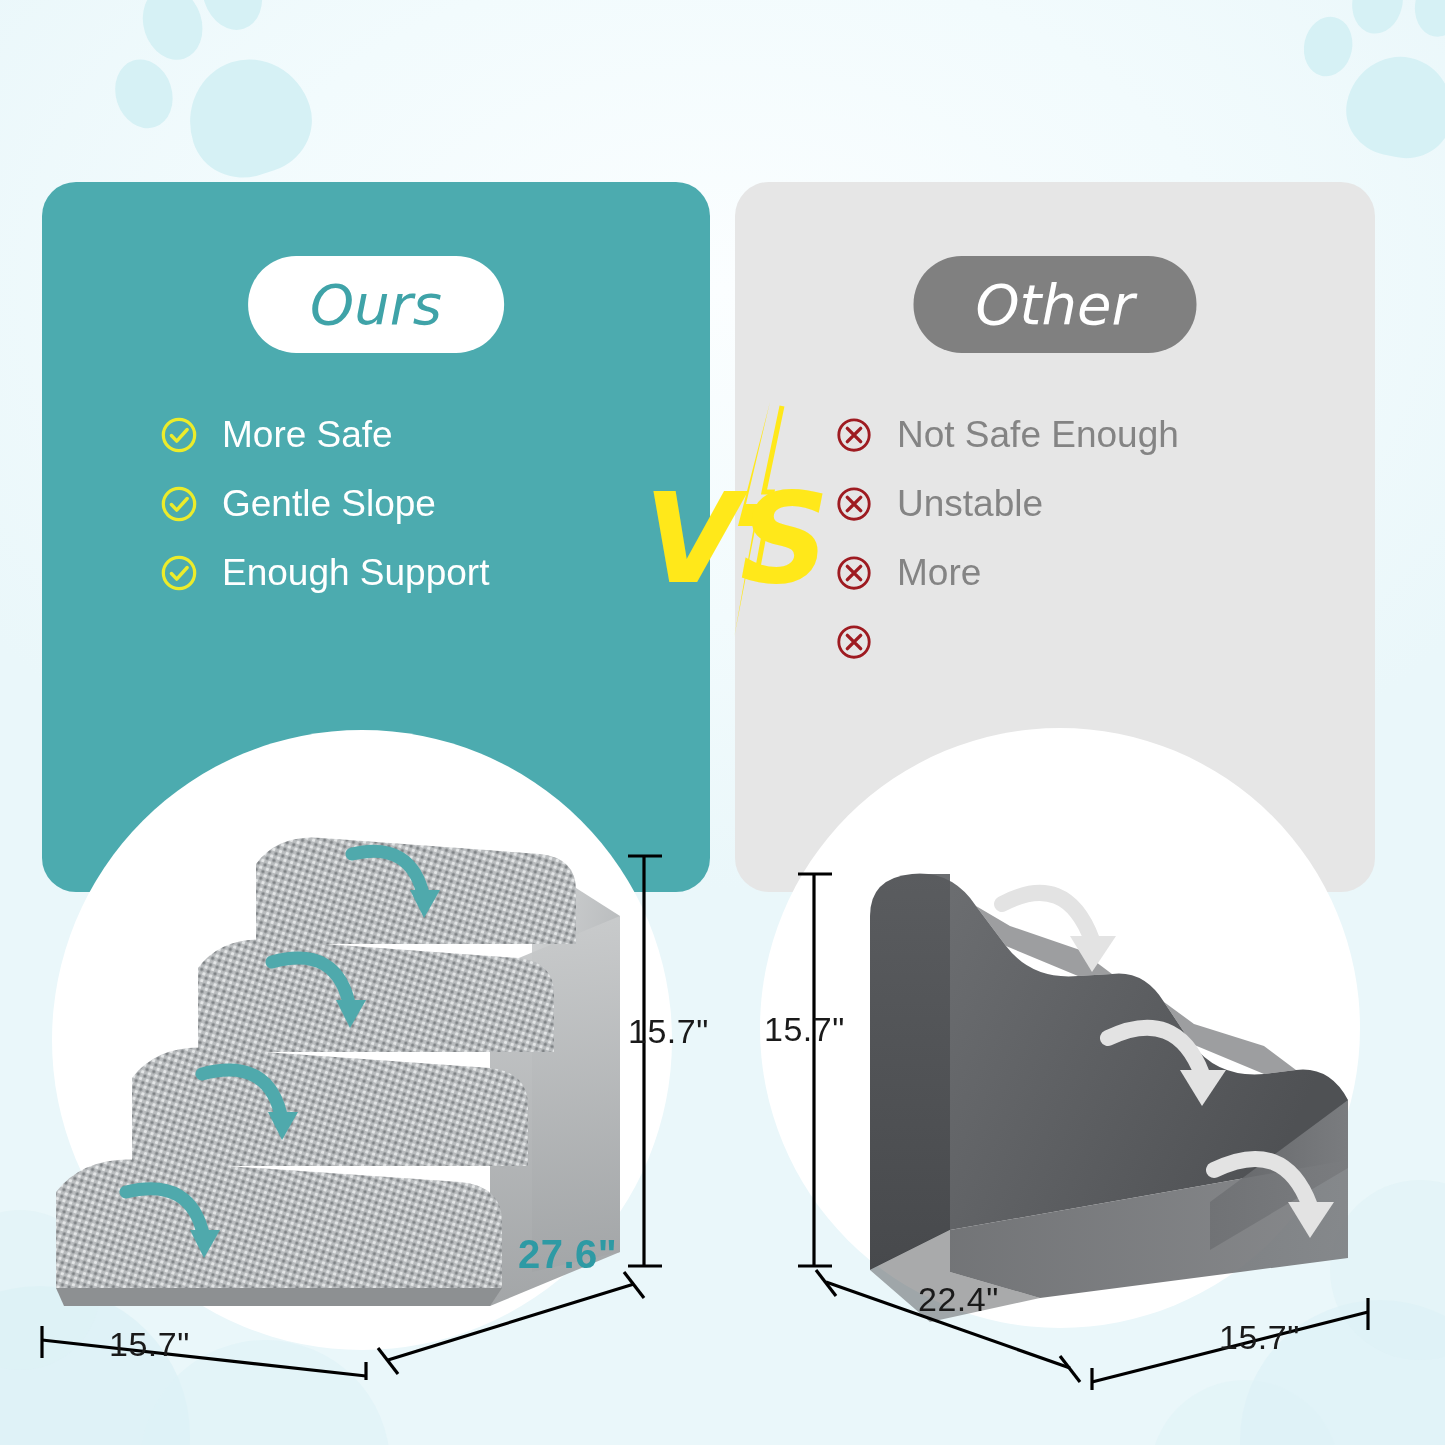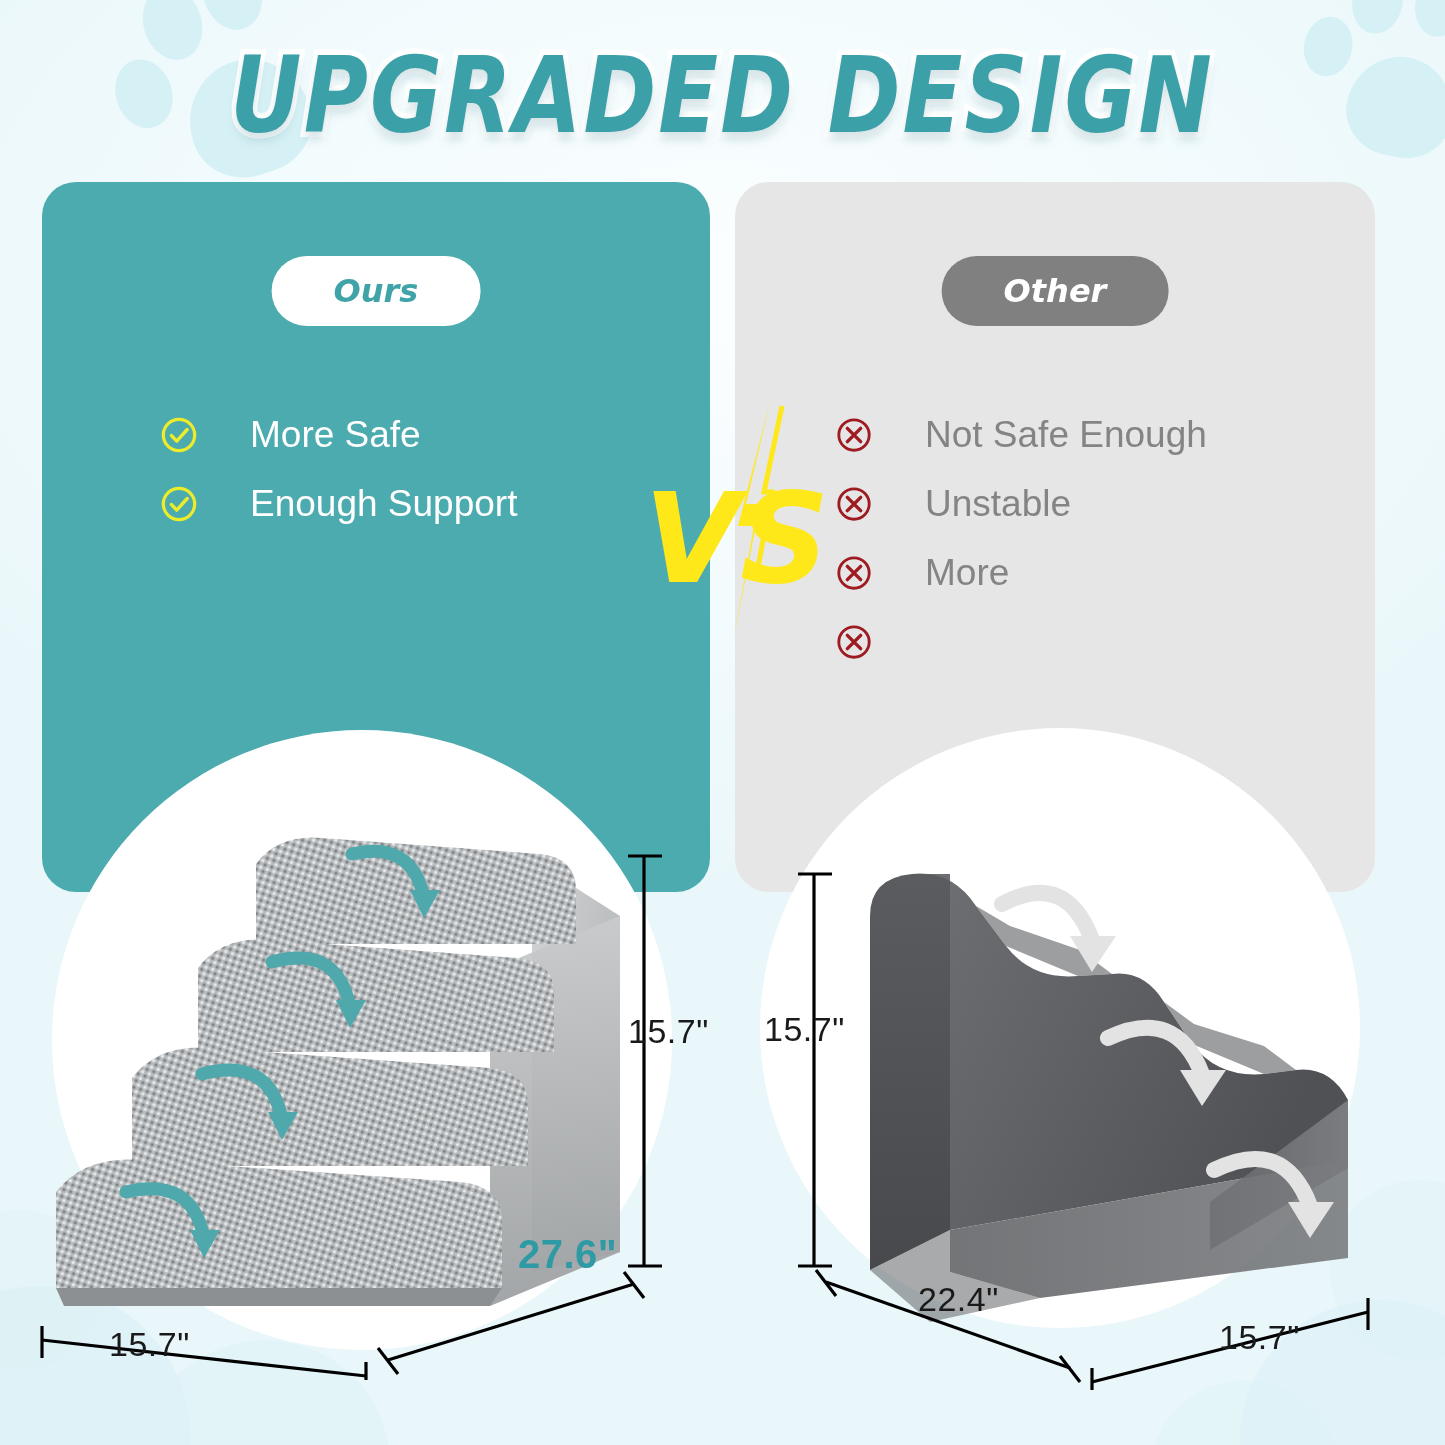--- a/index.html
+++ b/index.html
@@ -80,44 +80,44 @@
   .panel.other { left: 735px; width: 640px; background: #e6e6e6; }
 
   .badge {
     position: absolute;
     top: 74px;
     left: 50%;
     transform: translateX(-50%);
     padding: 16px 62px;
     border-radius: 48px;
     font-family: "DejaVu Sans", sans-serif;
-    font-weight: bold;
+    font-weight: normal;
     font-style: italic;
-    font-size: 32px;
+    font-size: 56px;
     letter-spacing: 0px;
     white-space: nowrap;
   }
   .badge.ours  { background: #ffffff; color: #3fa3a8; }
   .badge.other { background: #808080; color: #ffffff; }
 
   .feature-list {
     position: absolute;
     top: 218px;
     left: 0;
     width: 100%;
     padding: 0 52px;
   }
   .panel.ours  .feature-list { padding-left: 118px; }
   .panel.other .feature-list { padding-left: 100px; }
 
   .feature {
     display: flex;
     align-items: center;
     height: 69px;
-    gap: 52px;
+    gap: 24px;
   }
   .feature .label {
     font-size: 37px;
     line-height: 1;
     white-space: nowrap;
   }
   .panel.ours  .feature .label { color: #ffffff; }
   .panel.other .feature .label { color: #848484; }
 
   .ic { width: 38px; height: 38px; flex: 0 0 38px; display: block; }
@@ -191,38 +191,42 @@
 
     <div class="bubble" style="left:-110px; top:1286px; width:300px; height:300px;"></div>
     <div class="bubble" style="left:140px;  top:1340px; width:250px; height:250px; opacity:.6;"></div>
     <div class="bubble" style="left:-60px;  top:1210px; width:160px; height:160px; opacity:.5;"></div>
 
     <div class="bubble" style="left:1240px; top:1300px; width:280px; height:280px; opacity:.7;"></div>
     <div class="bubble" style="left:1330px; top:1180px; width:180px; height:180px; opacity:.5;"></div>
     <div class="bubble" style="left:1150px; top:1380px; width:190px; height:190px; opacity:.45;"></div>
   </div>
 
-  <div class="title-wrap">
-    <span class="title">UPGRADED DESIGN</span>
-  </div>
 
   <div class="panel ours">
     <div class="badge ours">Ours</div>
 
     <div class="feature-list">
 
       <div class="feature">
         <svg class="ic" viewBox="0 0 40 40">
           <circle cx="20" cy="20" r="16.5" fill="none" stroke="#ecec2a" stroke-width="3.4"></circle>
           <path d="M12 20.5 L17.6 26.4 L28.6 14.2" fill="none" stroke="#ecec2a" stroke-width="3.6" stroke-linecap="round" stroke-linejoin="round"></path>
         </svg>
         <span class="label">More Safe</span>
       </div>
 
 
+      <div class="feature">
+        <svg class="ic" viewBox="0 0 40 40">
+          <circle cx="20" cy="20" r="16.5" fill="none" stroke="#ecec2a" stroke-width="3.4"></circle>
+          <path d="M12 20.5 L17.6 26.4 L28.6 14.2" fill="none" stroke="#ecec2a" stroke-width="3.6" stroke-linecap="round" stroke-linejoin="round"></path>
+        </svg>
+        <span class="label">Gentle Slope</span>
+      </div>
 
       <div class="feature">
         <svg class="ic" viewBox="0 0 40 40">
           <circle cx="20" cy="20" r="16.5" fill="none" stroke="#ecec2a" stroke-width="3.4"></circle>
           <path d="M12 20.5 L17.6 26.4 L28.6 14.2" fill="none" stroke="#ecec2a" stroke-width="3.6" stroke-linecap="round" stroke-linejoin="round"></path>
         </svg>
         <span class="label">Enough Support</span>
       </div>
 
     </div>

